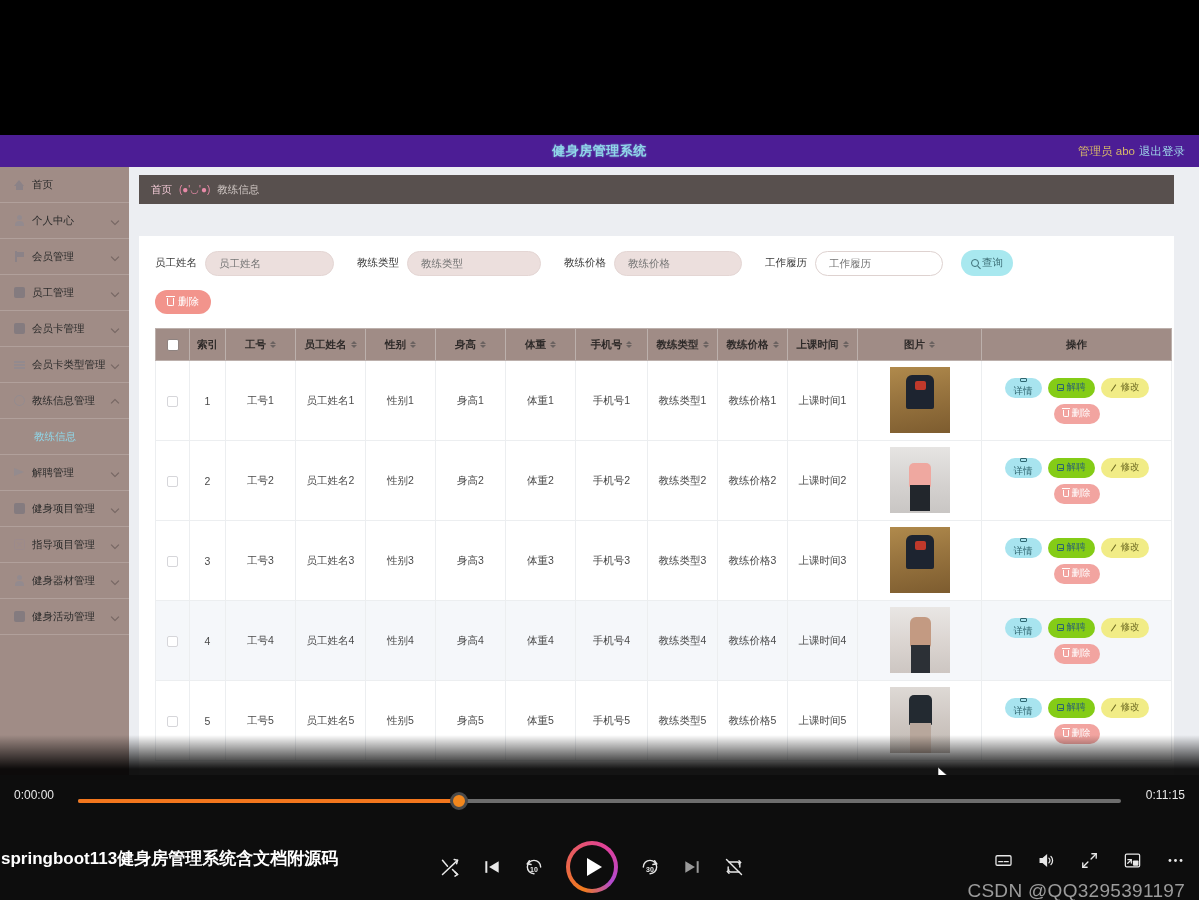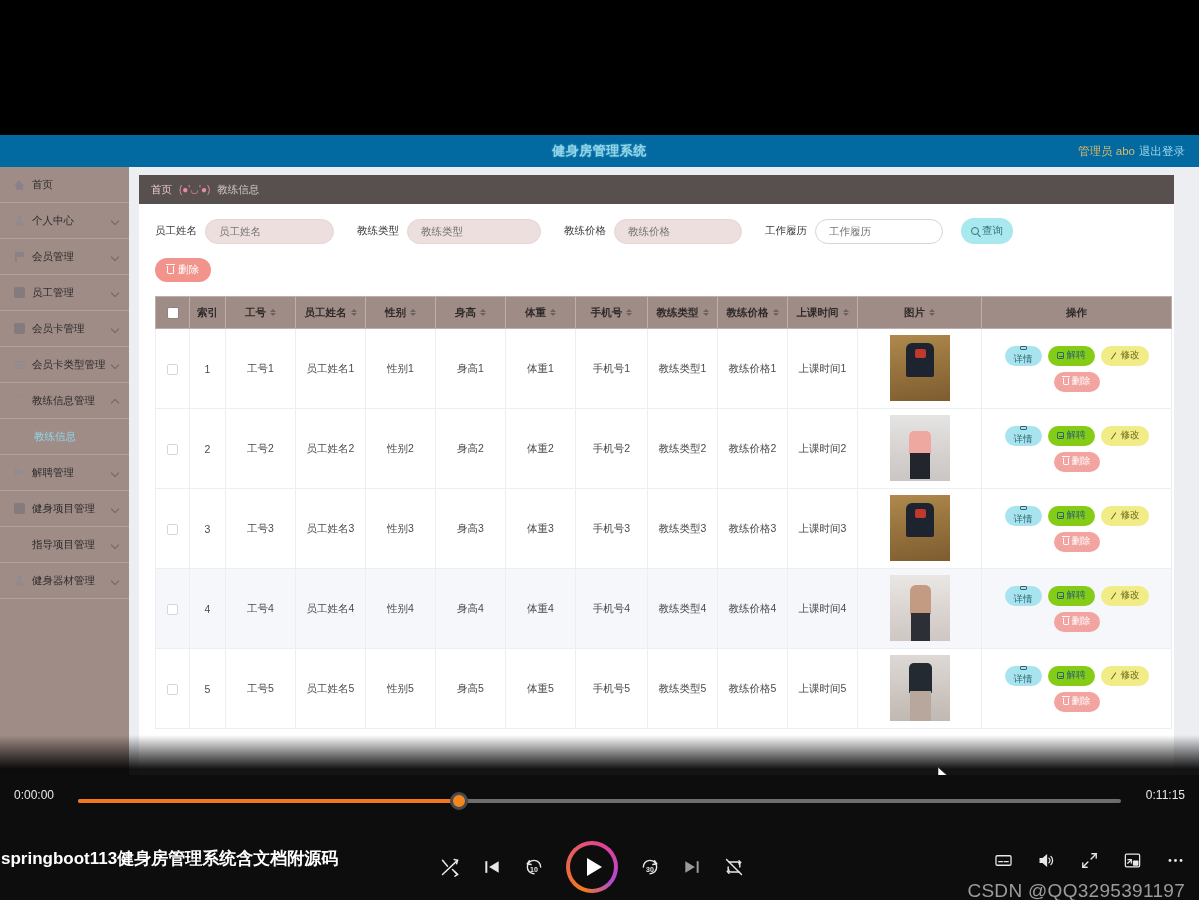--- a/index.html
+++ b/index.html
@@ -13,21 +13,21 @@
 
   
   .video-frame {
     position: absolute; left: 0; top: 135px; width: 1199px; height: 640px;
     background: #f3f4f7; overflow: hidden;
   }
 
   
   .app-topbar {
     position: absolute; left:0; top:0; width:1199px; height:32px;
-    background: #0369a1; display:flex; align-items:center;
+    background: #4c1d95; display:flex; align-items:center;
   }
   .app-title {
     position:absolute; left:0; right:0; text-align:center;
     font-size:13px; font-weight:bold; color:#8fd6e8;
     letter-spacing:.5px;
     text-shadow: 0 0 2px rgba(150,220,240,.6);
   }
   .topbar-right {
     position:absolute; right:14px; display:flex; align-items:flex-end; gap:4px;
     font-size:11.5px;
@@ -93,21 +93,21 @@
   .breadcrumb-bar {
     width:1035px; height:29px; background:#58504e;
     display:flex; align-items:center; padding-left:12px; gap:7px;
     font-size:10.5px;
   }
   .bc-home { color:#f0c8d4; cursor:pointer; }
   .bc-face { color:#e88aa8; font-size:10px; letter-spacing:0px;}
   .bc-cur  { color:#cfc6c3; }
 
   .panel {
-    width:1035px; min-height:571px; background:#fff; padding:14px 0 0 0;
+    width:1035px; min-height:571px; background:#fff; padding:14px 0 0 0;margin-top:32px;
   }
 
   
   .filter-row { display:flex; align-items:center; padding:0 0 0 16px; gap:0; }
   .f-label { font-size:10.5px; color:#3a3a3a; margin-right:8px; white-space:nowrap;}
   .f-input {
     height:25px; border-radius:13px; background:#ecdfdd; border:1px solid #e4d6d4;
     font-size:10.5px; color:#b7a9a7; padding:0 13px; outline:none; margin-right:23px;
     font-family:"Liberation Sans", sans-serif;
   }
@@ -295,20 +295,25 @@
         <span class="arrow"></span>
       </div>
       <div class="side-item">
         <span class="ico cross"></span>
         <span>指导项目管理</span>
         <span class="arrow"></span>
       </div>
       <div class="side-item">
         <span class="ico user"></span>
         <span>健身器材管理</span>
+        <span class="arrow"></span>
+      </div>
+      <div class="side-item">
+        <span class="ico"></span>
+        <span>健身活动管理</span>
         <span class="arrow"></span>
       </div>
     </nav>
 
     <main class="main">
 
       <div class="breadcrumb-bar">
         <span class="bc-home">首页</span>
         <span class="bc-face">(●'◡'●)</span>
         <span class="bc-cur">教练信息</span>

